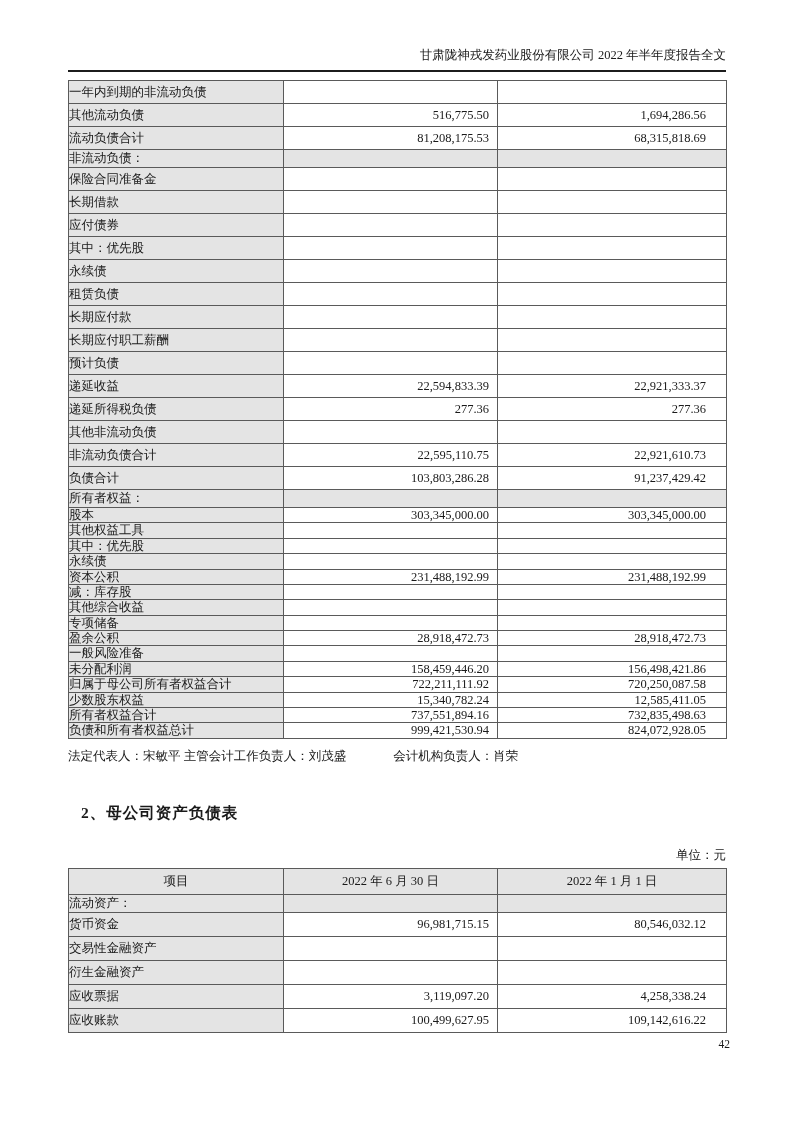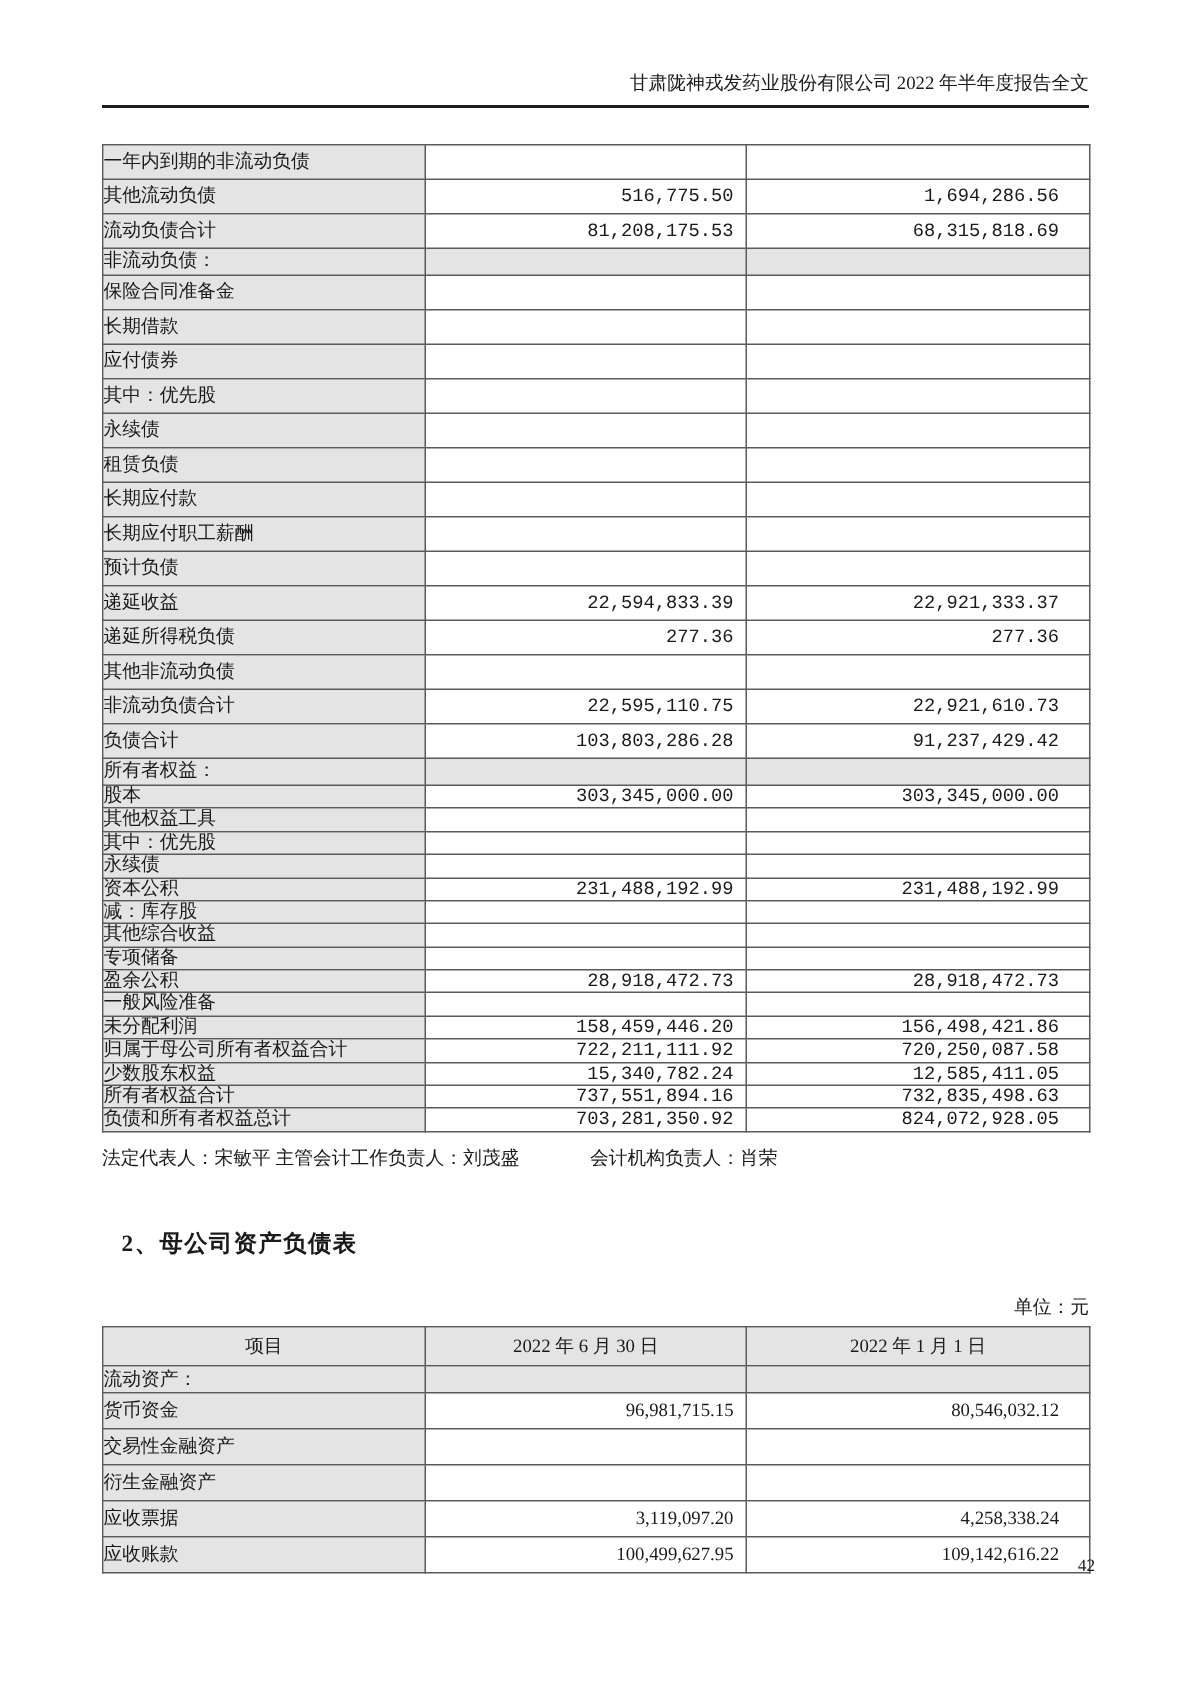--- a/index.html
+++ b/index.html
@@ -20,21 +20,21 @@
     line-height:15px;
     border-bottom:2px solid #1c1c1c;
   }
   table.bs{
     border-collapse:collapse;
     table-layout:fixed;
     width:658px;
     font-size:12.5px;
     line-height:1.15;
   }
-  table.tbl1{margin-top:24px;font-family:Liberation Mono, monospace;}
+  table.tbl1{margin-top:8px;}
   table.tbl2{margin-top:4px;}
   .bs td,.bs th{
     border:1px solid #5a5a5a;
     padding:0;
     vertical-align:middle;
     font-weight:normal;
     overflow:hidden;
     white-space:nowrap;
   }
   .bs .c-label{background:#e4e4e4;text-align:left;}
@@ -253,21 +253,21 @@
             <td class="c-val">15,340,782.24</td>
             <td class="c-val c-val-last">12,585,411.05</td>
           </tr>
           <tr class="short">
             <td class="c-label ind-0">所有者权益合计</td>
             <td class="c-val">737,551,894.16</td>
             <td class="c-val c-val-last">732,835,498.63</td>
           </tr>
           <tr class="short">
             <td class="c-label ind-0">负债和所有者权益总计</td>
-            <td class="c-val">703,281,350.92</td>
+            <td class="c-val">999,421,530.94</td>
             <td class="c-val c-val-last">824,072,928.05</td>
           </tr>
         </tbody>
     </table>
 
     <div class="sig-row">
       <span class="sig-gap1">法定代表人：宋敏平</span>
       <span class="sig-gap2">主管会计工作负责人：刘茂盛</span>
       <span>会计机构负责人：肖荣</span>
     </div>

